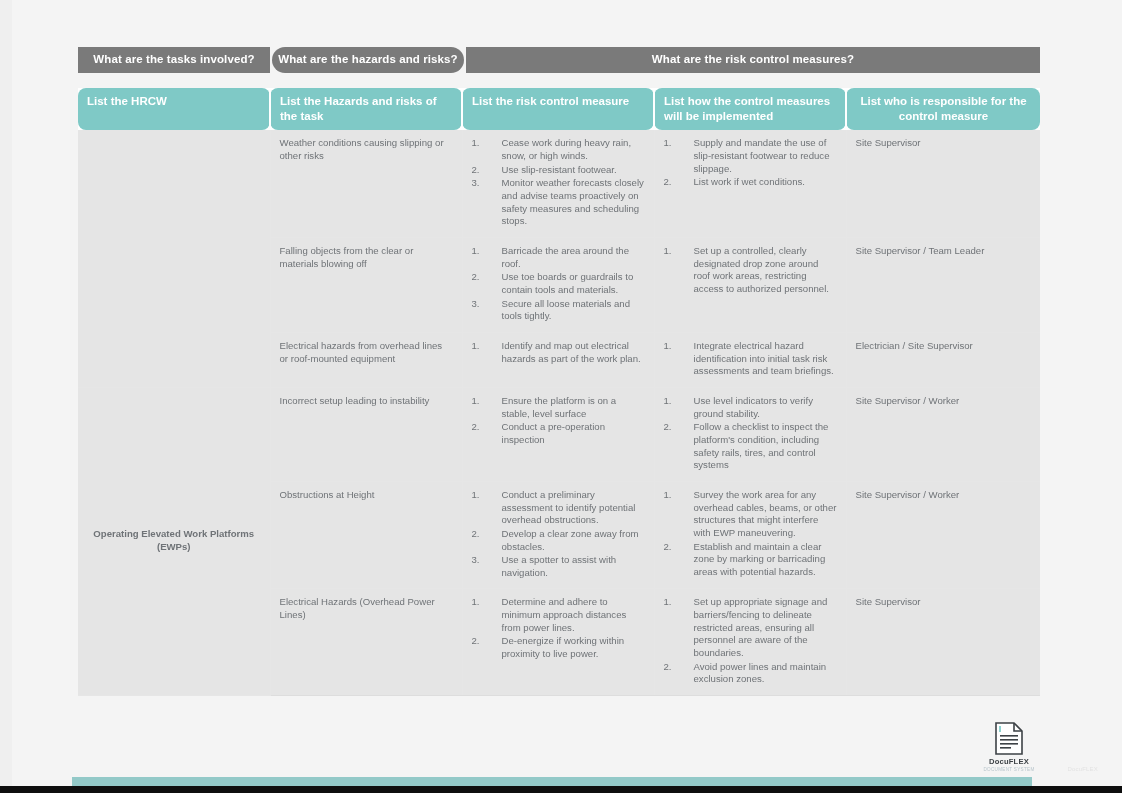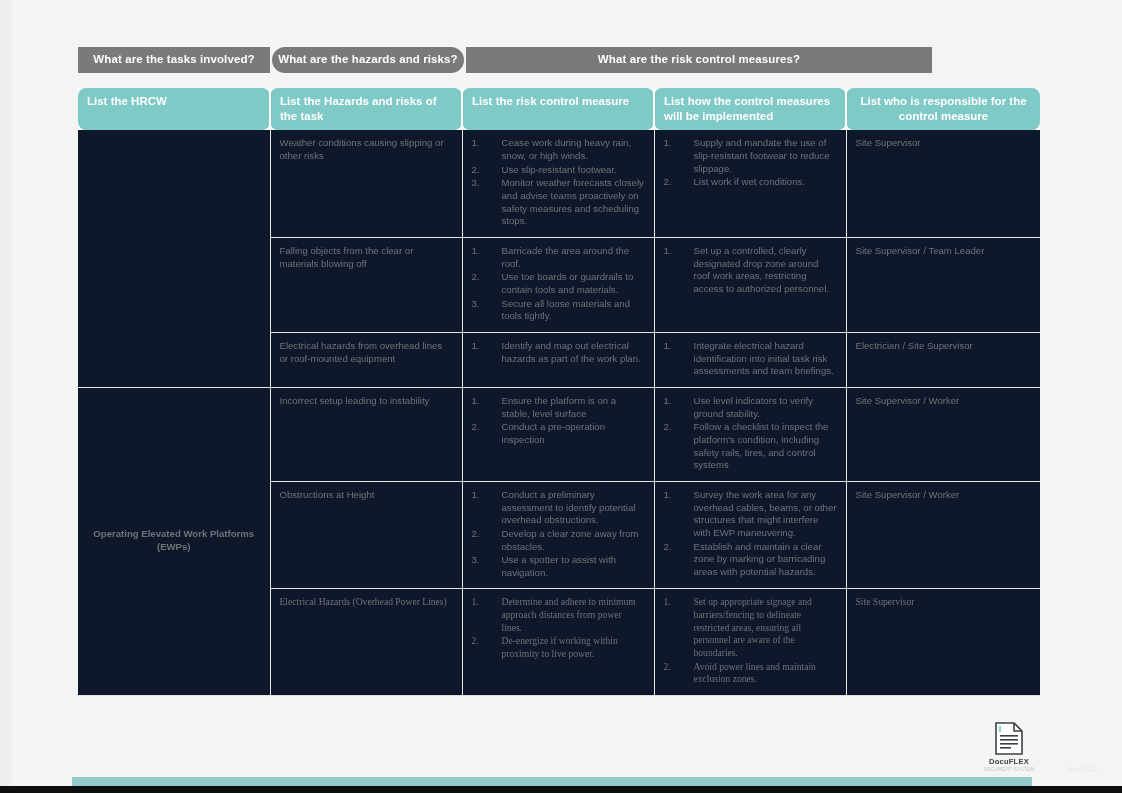--- a/index.html
+++ b/index.html
@@ -42,21 +42,21 @@
     font-weight: bold;
     display: flex;
     align-items: center;
     justify-content: center;
     letter-spacing: 0.1px;
     text-align: center;
     line-height: 1.15;
   }
   .banner-cell.c1 { width: 192px; }
   .banner-cell.c2 { width: 192px; border-radius: 13px; }
-  .banner-cell.c3 { width: 466px; }
+  .banner-cell.c3 { width: 574px; }
 
   
   .tbl {
     position: absolute;
     left: 78px; top: 88px;
     width: 962px;
     border-collapse: collapse;
     background: #ffffff;
     table-layout: fixed;
   }
@@ -80,28 +80,28 @@
 
   .col-hrcw   { width: 192px; }
   .col-haz    { width: 192px; }
   .col-ctrl   { width: 192px; }
   .col-impl   { width: 192px; }
   .col-resp   { width: 194px; }
 
   .tbl tbody td {
     border-right: 1px solid #e6e6e6;
     border-bottom: 1px solid #e6e6e6;
-    background: #0f172a;
+    background: #e5e5e5;
     font-size: 9.6px;
     color: #6f7377;
     line-height: 1.32;
     padding: 7px 9px 8px 9px;
   }
   .tbl tbody td:last-child { border-right: none; }
-  .tbl tbody tr:last-child td { border-bottom: 1px solid #dddddd; font-family: Liberation Serif, serif; }
+  .tbl tbody tr:last-child td { border-bottom: 1px solid #dddddd; }
 
   td.hrcw-cell {
     border-right: 1px solid #e6e6e6;
     text-align: center;
     vertical-align: middle;
     font-size: 10px;
     font-weight: bold;
     color: #6f7377;
     line-height: 1.35;
     padding: 8px 12px;

